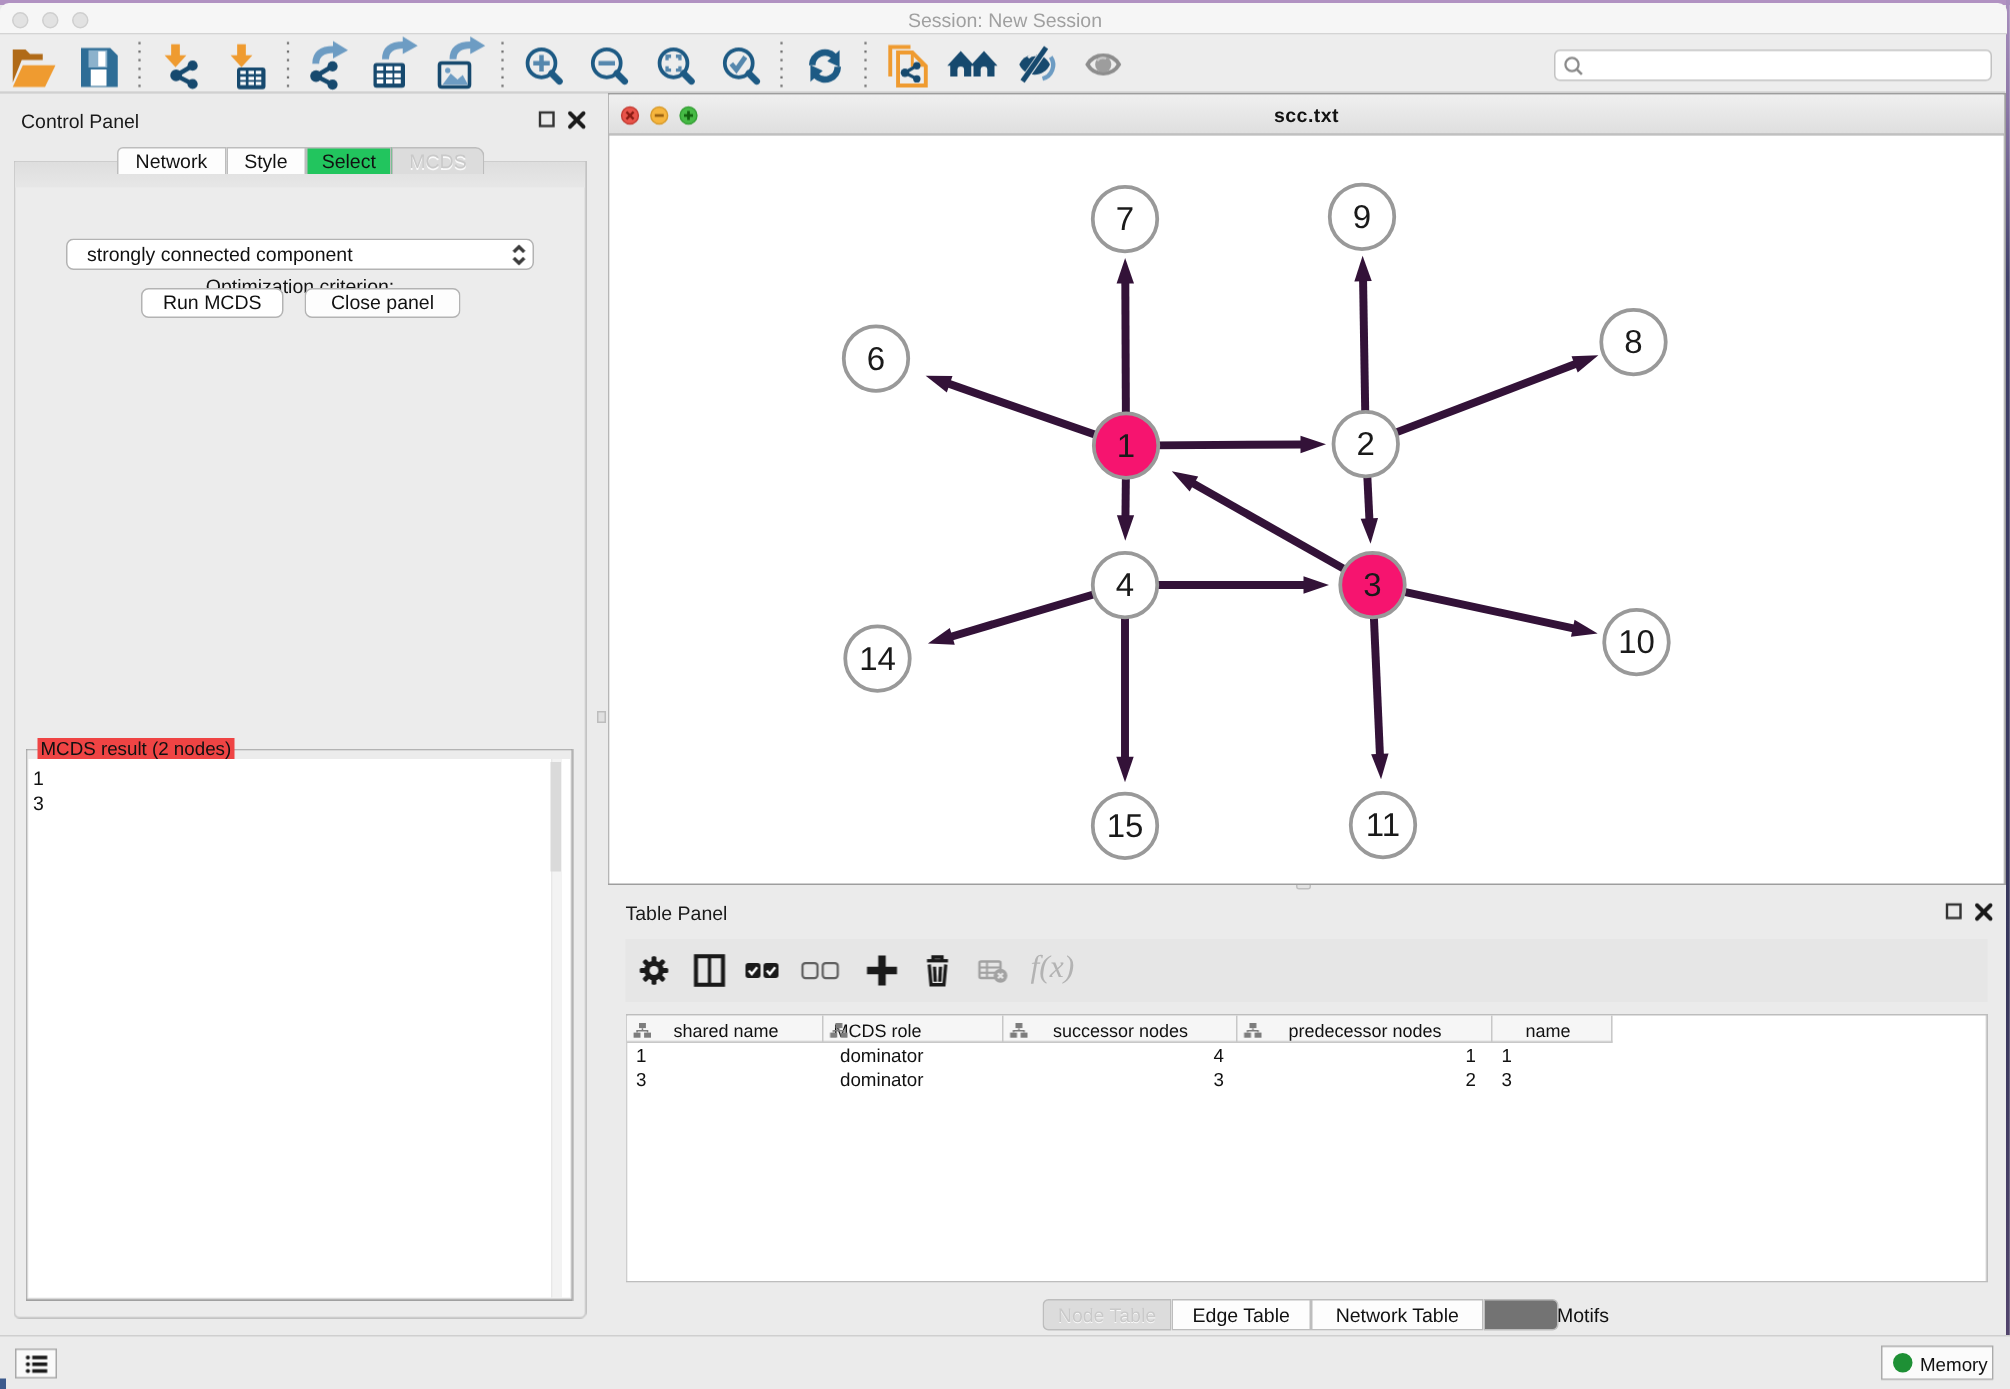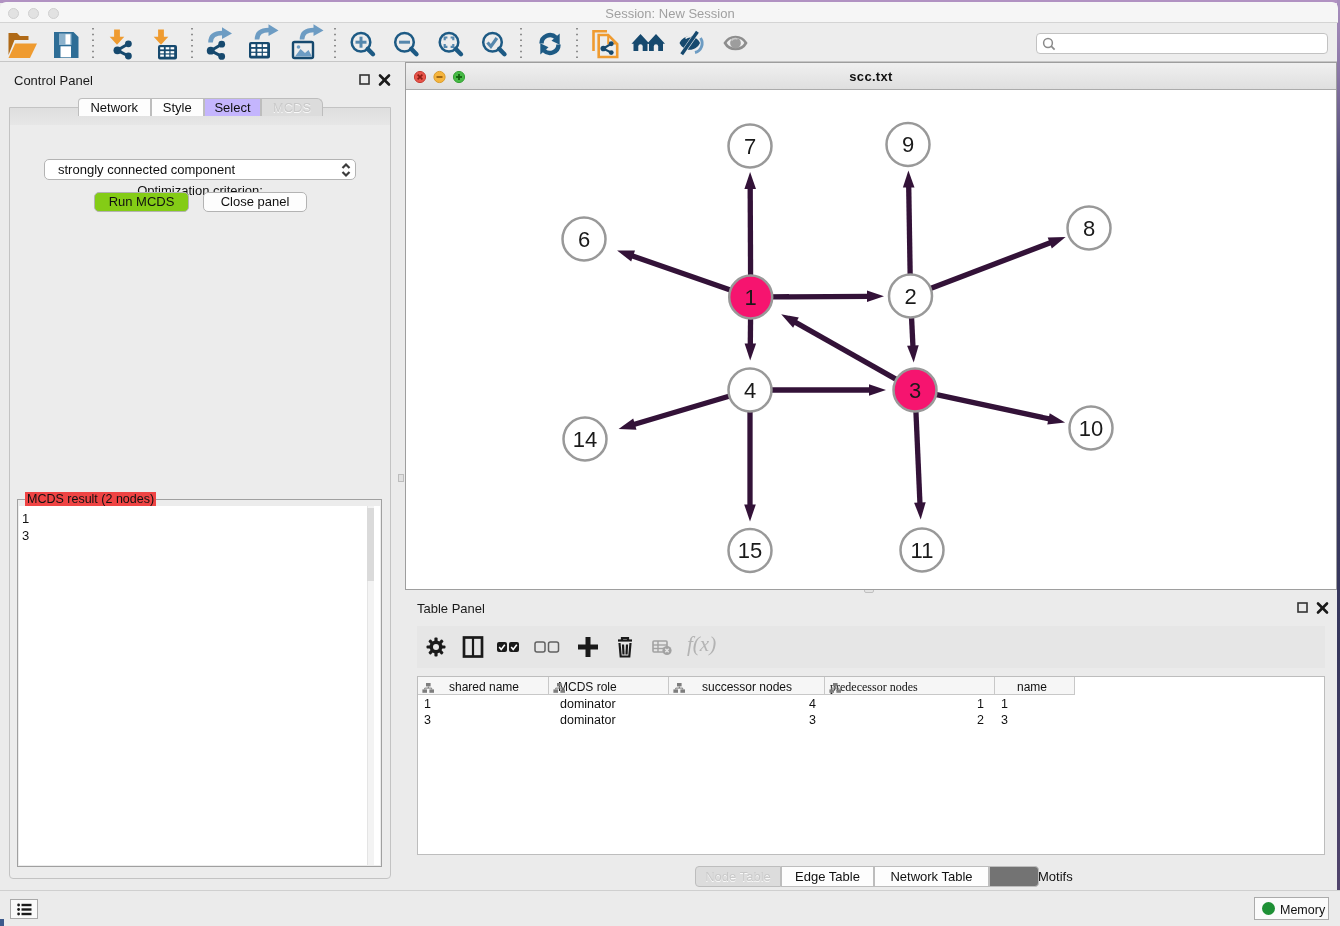--- a/index.html
+++ b/index.html
@@ -145,31 +145,31 @@
     <rect x="2" y="2" width="9" height="9" fill="none" stroke="#333" stroke-width="1.6"></rect>
     <g stroke="#1a1a1a" stroke-width="2.6" stroke-linecap="round">
       <line x1="22" y1="2.5" x2="31" y2="11.5"></line>
       <line x1="31" y1="2.5" x2="22" y2="11.5"></line>
     </g>
   </svg>
 <div class="abs" style="left:9px;top:107px;width:382px;height:772px;background:#ececec;border:1px solid #c3c3c3;border-radius:0 0 4px 4px;"></div>
 <div class="abs" style="left:10px;top:108px;width:380px;height:17px;background:linear-gradient(#dedede,#e7e7e7);"></div>
 <div class="abs" style="left:78px;top:98px;width:72.5px;height:18px;background:#fdfdfd;border:1px solid #bdbdbd;border-bottom:none;border-radius:4px 0 0 0;font-size:13px;color:#111;text-align:center;line-height:17px;">Network</div>
 <div class="abs" style="left:150.5px;top:98px;width:53.5px;height:18px;background:#fdfdfd;border:1px solid #bdbdbd;border-bottom:none;font-size:13px;color:#111;text-align:center;line-height:17px;">Style</div>
-<div class="abs" style="left:204px;top:98px;width:57px;height:18px;background:#c4b5fd;border:1px solid #bdbdbd;border-bottom:none;font-size:13px;color:#111;text-align:center;line-height:17px;">Select</div>
+<div class="abs" style="left:204px;top:98px;width:57px;height:18px;background:#22c55e;border:1px solid #bdbdbd;border-bottom:none;font-size:13px;color:#111;text-align:center;line-height:17px;">Select</div>
 <div class="abs" style="left:261px;top:98px;width:62px;height:18px;background:#dcdcdc;border:1px solid #bdbdbd;border-bottom:none;border-radius:0 6px 0 0;font-size:13px;color:#c9c9c9;text-shadow:0 1px 0 #fafafa;text-align:center;line-height:17px;">MCDS</div>
 <div class="abs" style="left:10px;top:136px;width:380px;text-align:center;font-size:13px;color:#111;margin-top:47px;">Optimization criterion:</div>
 <div class="abs" style="left:44px;top:159px;width:312px;height:21px;background:#fff;border:1px solid #b3b3b3;border-radius:5px;font-size:13px;color:#111;line-height:19px;padding-left:13px;">strongly connected component</div>
 <svg class="abs" style="left:339px;top:162px" width="14" height="16" viewBox="0 0 14 16">
     <g fill="none" stroke="#3c3c3c" stroke-width="2.2">
       <path d="M3.5 6 L7 2.5 L10.5 6"></path>
       <path d="M3.5 10 L7 13.5 L10.5 10"></path>
     </g>
   </svg>
-<div class="abs" style="left:94px;top:192px;width:95px;height:20px;background:#84cc16;border:1px solid #b3b3b3;border-radius:5px;font-size:13px;color:#111;text-align:center;line-height:18px;">Run MCDS</div>
+<div class="abs" style="left:94px;top:192px;width:95px;height:20px;background:#ffffff;border:1px solid #b3b3b3;border-radius:5px;font-size:13px;color:#111;text-align:center;line-height:18px;">Run MCDS</div>
 <div class="abs" style="left:203px;top:192px;width:104px;height:20px;background:#fdfdfd;border:1px solid #b3b3b3;border-radius:5px;font-size:13px;color:#111;text-align:center;line-height:18px;">Close panel</div>
 <div class="abs" style="left:17px;top:499px;width:365px;height:368px;border:1px solid #a0a0a0;"></div>
 <div class="abs" style="left:25px;top:492px;background:#ef4444;padding:0 2px;font-size:12.5px;color:#111;">MCDS result (2 nodes)</div>
 <div class="abs" style="left:19px;top:506px;width:361px;height:359px;background:#fff;"></div>
 <div class="abs" style="left:367px;top:506px;width:7px;height:359px;background:#f3f3f3;border-left:1px solid #e4e4e4;"></div>
 <div class="abs" style="left:367px;top:508px;width:7px;height:73px;background:#dadada;"></div>
 <div class="abs" style="left:22px;top:511px;font-size:13px;color:#111;line-height:16.5px;">1<br>3</div>
 <div class="abs" style="left:398px;top:474px;width:6px;height:8px;background:#e0e0e0;border:1px solid #bdbdbd;"></div>
 <div class="abs" style="left:864px;top:586px;width:10px;height:7px;background:#e3e3e3;border:1px solid #c0c0c0;border-radius:2px;"></div>
 <div class="abs" style="left:405px;top:62px;width:932px;height:528px;background:#fff;border:1px solid #9e9e9e;"></div>
@@ -293,23 +293,23 @@
   </svg>
 <div class="abs" style="left:687px;top:632px;font-family:'Liberation Serif',serif;font-style:italic;font-size:21px;color:#b3b3b3;">f(x)</div>
 <div class="abs" style="left:417px;top:676px;width:908px;height:179px;background:#fff;border:1px solid #bdbdbd;"></div>
 <div class="abs" style="left:418px;top:677px;width:657px;height:18px;background:#f6f6f6;border-bottom:1px solid #c8c8c8;"></div>
 <div class="abs" style="left:548px;top:677px;width:1px;height:18px;background:#c8c8c8;"></div>
 <div class="abs" style="left:668px;top:677px;width:1px;height:18px;background:#c8c8c8;"></div>
 <div class="abs" style="left:824px;top:677px;width:1px;height:18px;background:#c8c8c8;"></div>
 <div class="abs" style="left:994px;top:677px;width:1px;height:18px;background:#c8c8c8;"></div>
 <div class="abs" style="left:1074px;top:677px;width:1px;height:18px;background:#c8c8c8;"></div>
 <div class="abs" style="left:404px;top:679.5px;width:160px;text-align:center;font-size:12px;color:#111;">shared name</div>
-<div class="abs" style="left:558px;top:679.5px;width:160px;text-align:left;font-size:12px;color:#111;">MCDS role</div>
+<div class="abs" style="left:505px;top:679.5px;width:160px;text-align:center;font-size:12px;color:#111;">MCDS role</div>
 <div class="abs" style="left:667px;top:679.5px;width:160px;text-align:center;font-size:12px;color:#111;">successor nodes</div>
-<div class="abs" style="left:830px;top:679.5px;width:160px;font-size:12px;color:#111;font-family:Liberation Serif, serif;">predecessor nodes</div>
+<div class="abs" style="left:830px;top:679.5px;width:160px;text-align:center;font-size:12px;color:#111;">predecessor nodes</div>
 <div class="abs" style="left:952px;top:679.5px;width:160px;text-align:center;font-size:12px;color:#111;">name</div>
 <div class="abs" style="left:422px;top:680px;"><svg width="12" height="12" viewBox="0 0 12 12">
       <g fill="#7d7d7d">
         <rect x="4" y="1" width="4.6" height="3.4"></rect>
         <rect x="0.4" y="7.4" width="4.6" height="3.4"></rect>
         <rect x="7.4" y="7.4" width="4.6" height="3.4"></rect>
       </g>
       <g stroke="#7d7d7d" stroke-width="1">
         <path d="M6.3 4.5 v1.6 M2.7 7.4 v-1.3 h7 v1.3" fill="none"></path>
       </g>

